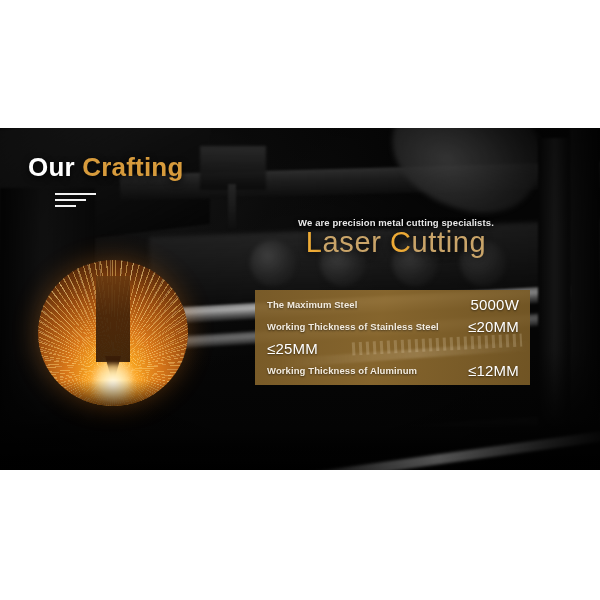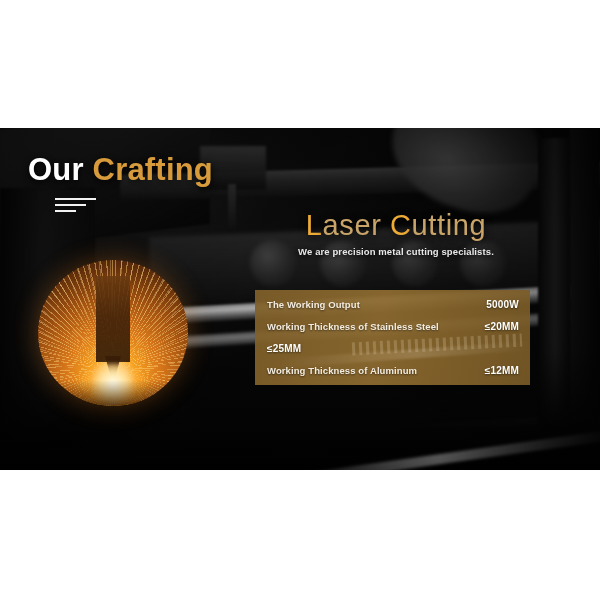--- a/index.html
+++ b/index.html
@@ -127,21 +127,21 @@
     filter:blur(1.6px);
   }
   
   .bg-vignette {
     background:radial-gradient(ellipse 430px 300px at 50% 45%, rgba(0,0,0,0) 0%, rgba(0,0,0,.35) 62%, rgba(0,0,0,.82) 100%);
   }
 
   
   #heading-block { position:absolute; left:28px; top:26px; }
   #heading-title {
-    font-size:31px; font-weight:700; letter-spacing:.2px;
+    font-size:26px; font-weight:700; letter-spacing:.2px;
     line-height:1; white-space:nowrap;
     text-shadow:0 2px 7px rgba(0,0,0,.95);
   }
   #heading-title .w1 { color:#ffffff; }
   #heading-title .w2 { color:#d79b3c; }
 
   #heading-rules { margin-top:13px; margin-left:27px; }
   #heading-rules span { display:block; height:2px; background:#f2f2f2; margin-bottom:4px; }
   #rule-1 { width:41px; }
   #rule-2 { width:31px; }
@@ -229,21 +229,21 @@
     display:flex; align-items:center; justify-content:space-between;
     padding:3px 11px 3px 12px;
     height:22px;
   }
   .spec-label {
     font-size:9.5px; font-weight:700; color:#f3ece0;
     letter-spacing:.1px; white-space:nowrap;
     text-shadow:0 1px 2px rgba(0,0,0,.5);
   }
   .spec-value {
-    font-size:10px; font-weight:700; color:#ffffff;
+    font-size:15px; font-weight:400; color:#ffffff;
     letter-spacing:.2px; white-space:nowrap;
     text-shadow:0 1px 2px rgba(0,0,0,.5);
     text-align:right;
   }
   
   #spec-texture {
     position:absolute; inset:0; pointer-events:none; overflow:hidden;
   }
   #spec-texture .tx-gear {
     position:absolute; right:8px; top:48px; width:170px; height:13px;
@@ -299,31 +299,31 @@
   <div id="spark-circle">
     <div id="spark-rays"></div>
     <div id="spark-rays2"></div>
     <div id="spark-head"></div>
     <div id="spark-head-lower"></div>
     <div id="spark-glow"></div>
     <div id="spark-bottom-shade"></div>
   </div>
 
   <div id="product-block">
+    <div id="product-sub">We are precision metal cutting specialists.</div>
     <div id="product-title"><span class="cap">L</span><span>aser </span><span class="cap">C</span><span>utting</span></div>
-    <div id="product-sub">We are precision metal cutting specialists.</div>
   </div>
 
   <div id="spec-table">
     <div id="spec-texture">
       <div class="tx-gear"></div>
       <div class="tx-bar"></div>
     </div>
     <div class="spec-row">
-      <span class="spec-label">The Working Output</span>
+      <span class="spec-label">The Maximum Steel</span>
       <span class="spec-value">5000W</span>
     </div>
     <div class="spec-row">
       <span class="spec-label">Working Thickness of Stainless Steel</span>
       <span class="spec-value">≤20MM</span>
     </div>
     <div class="spec-row">
       <span class="spec-value">≤25MM</span>
     </div>
     <div class="spec-row">

